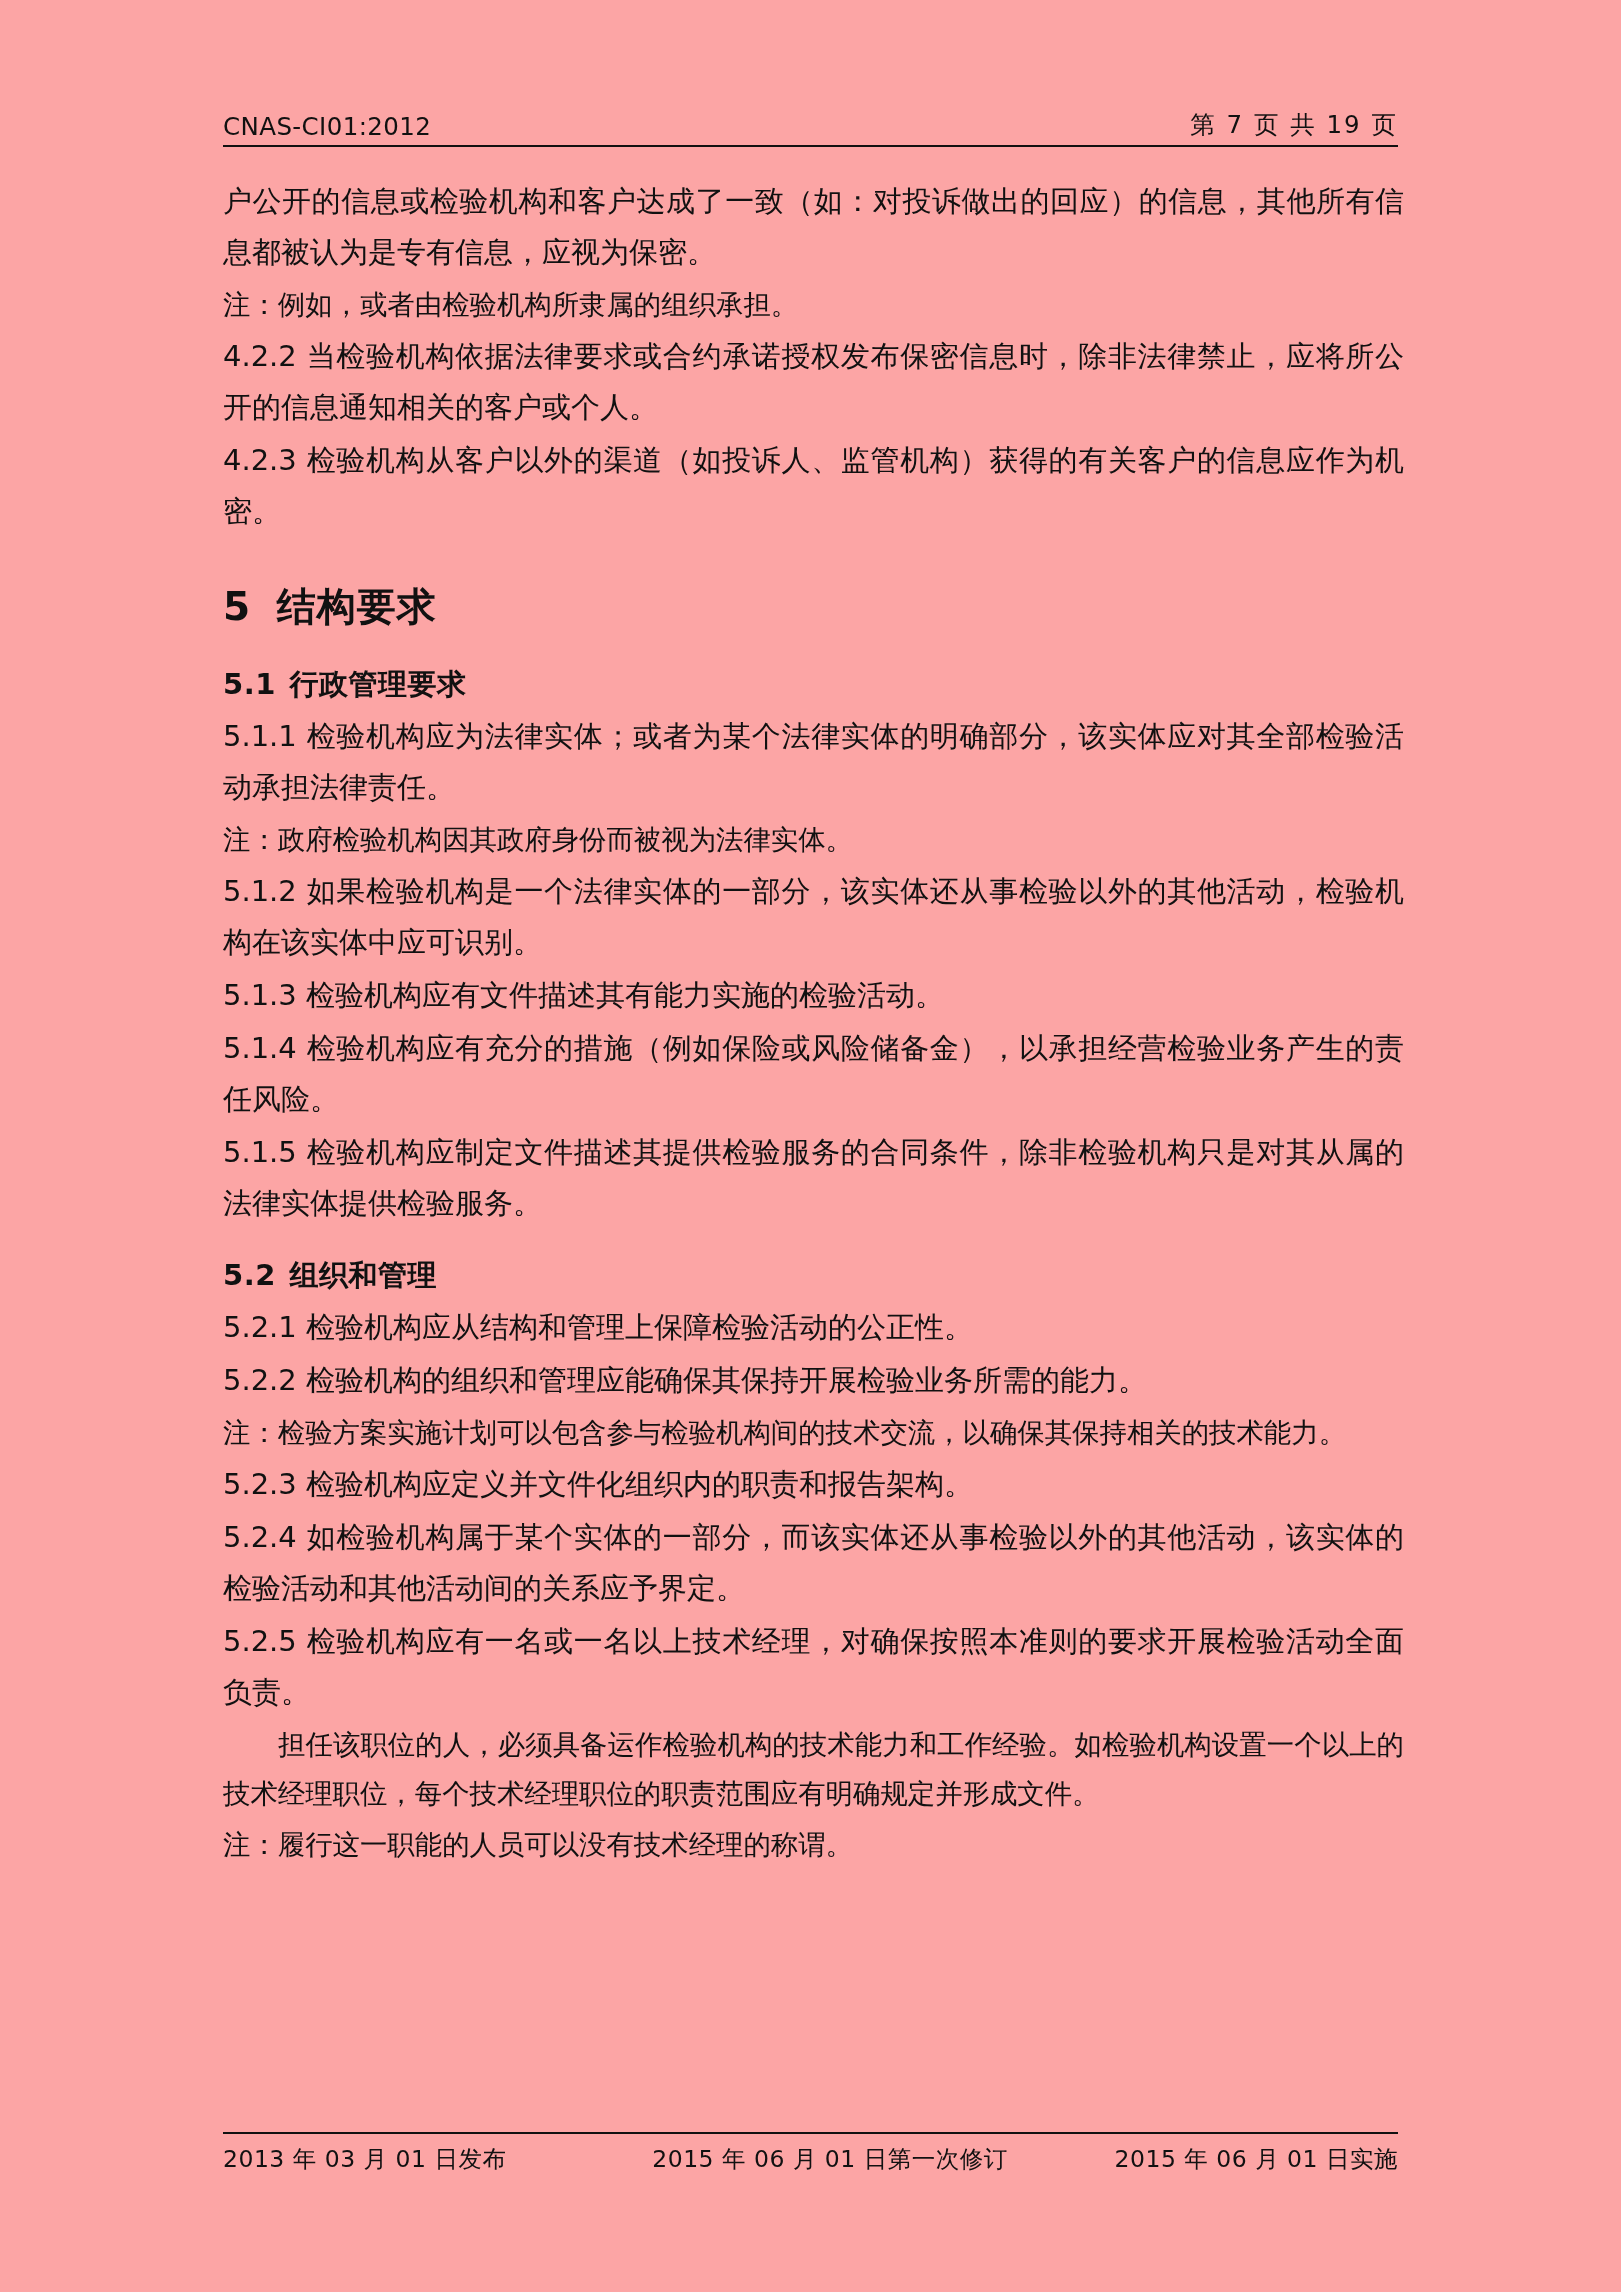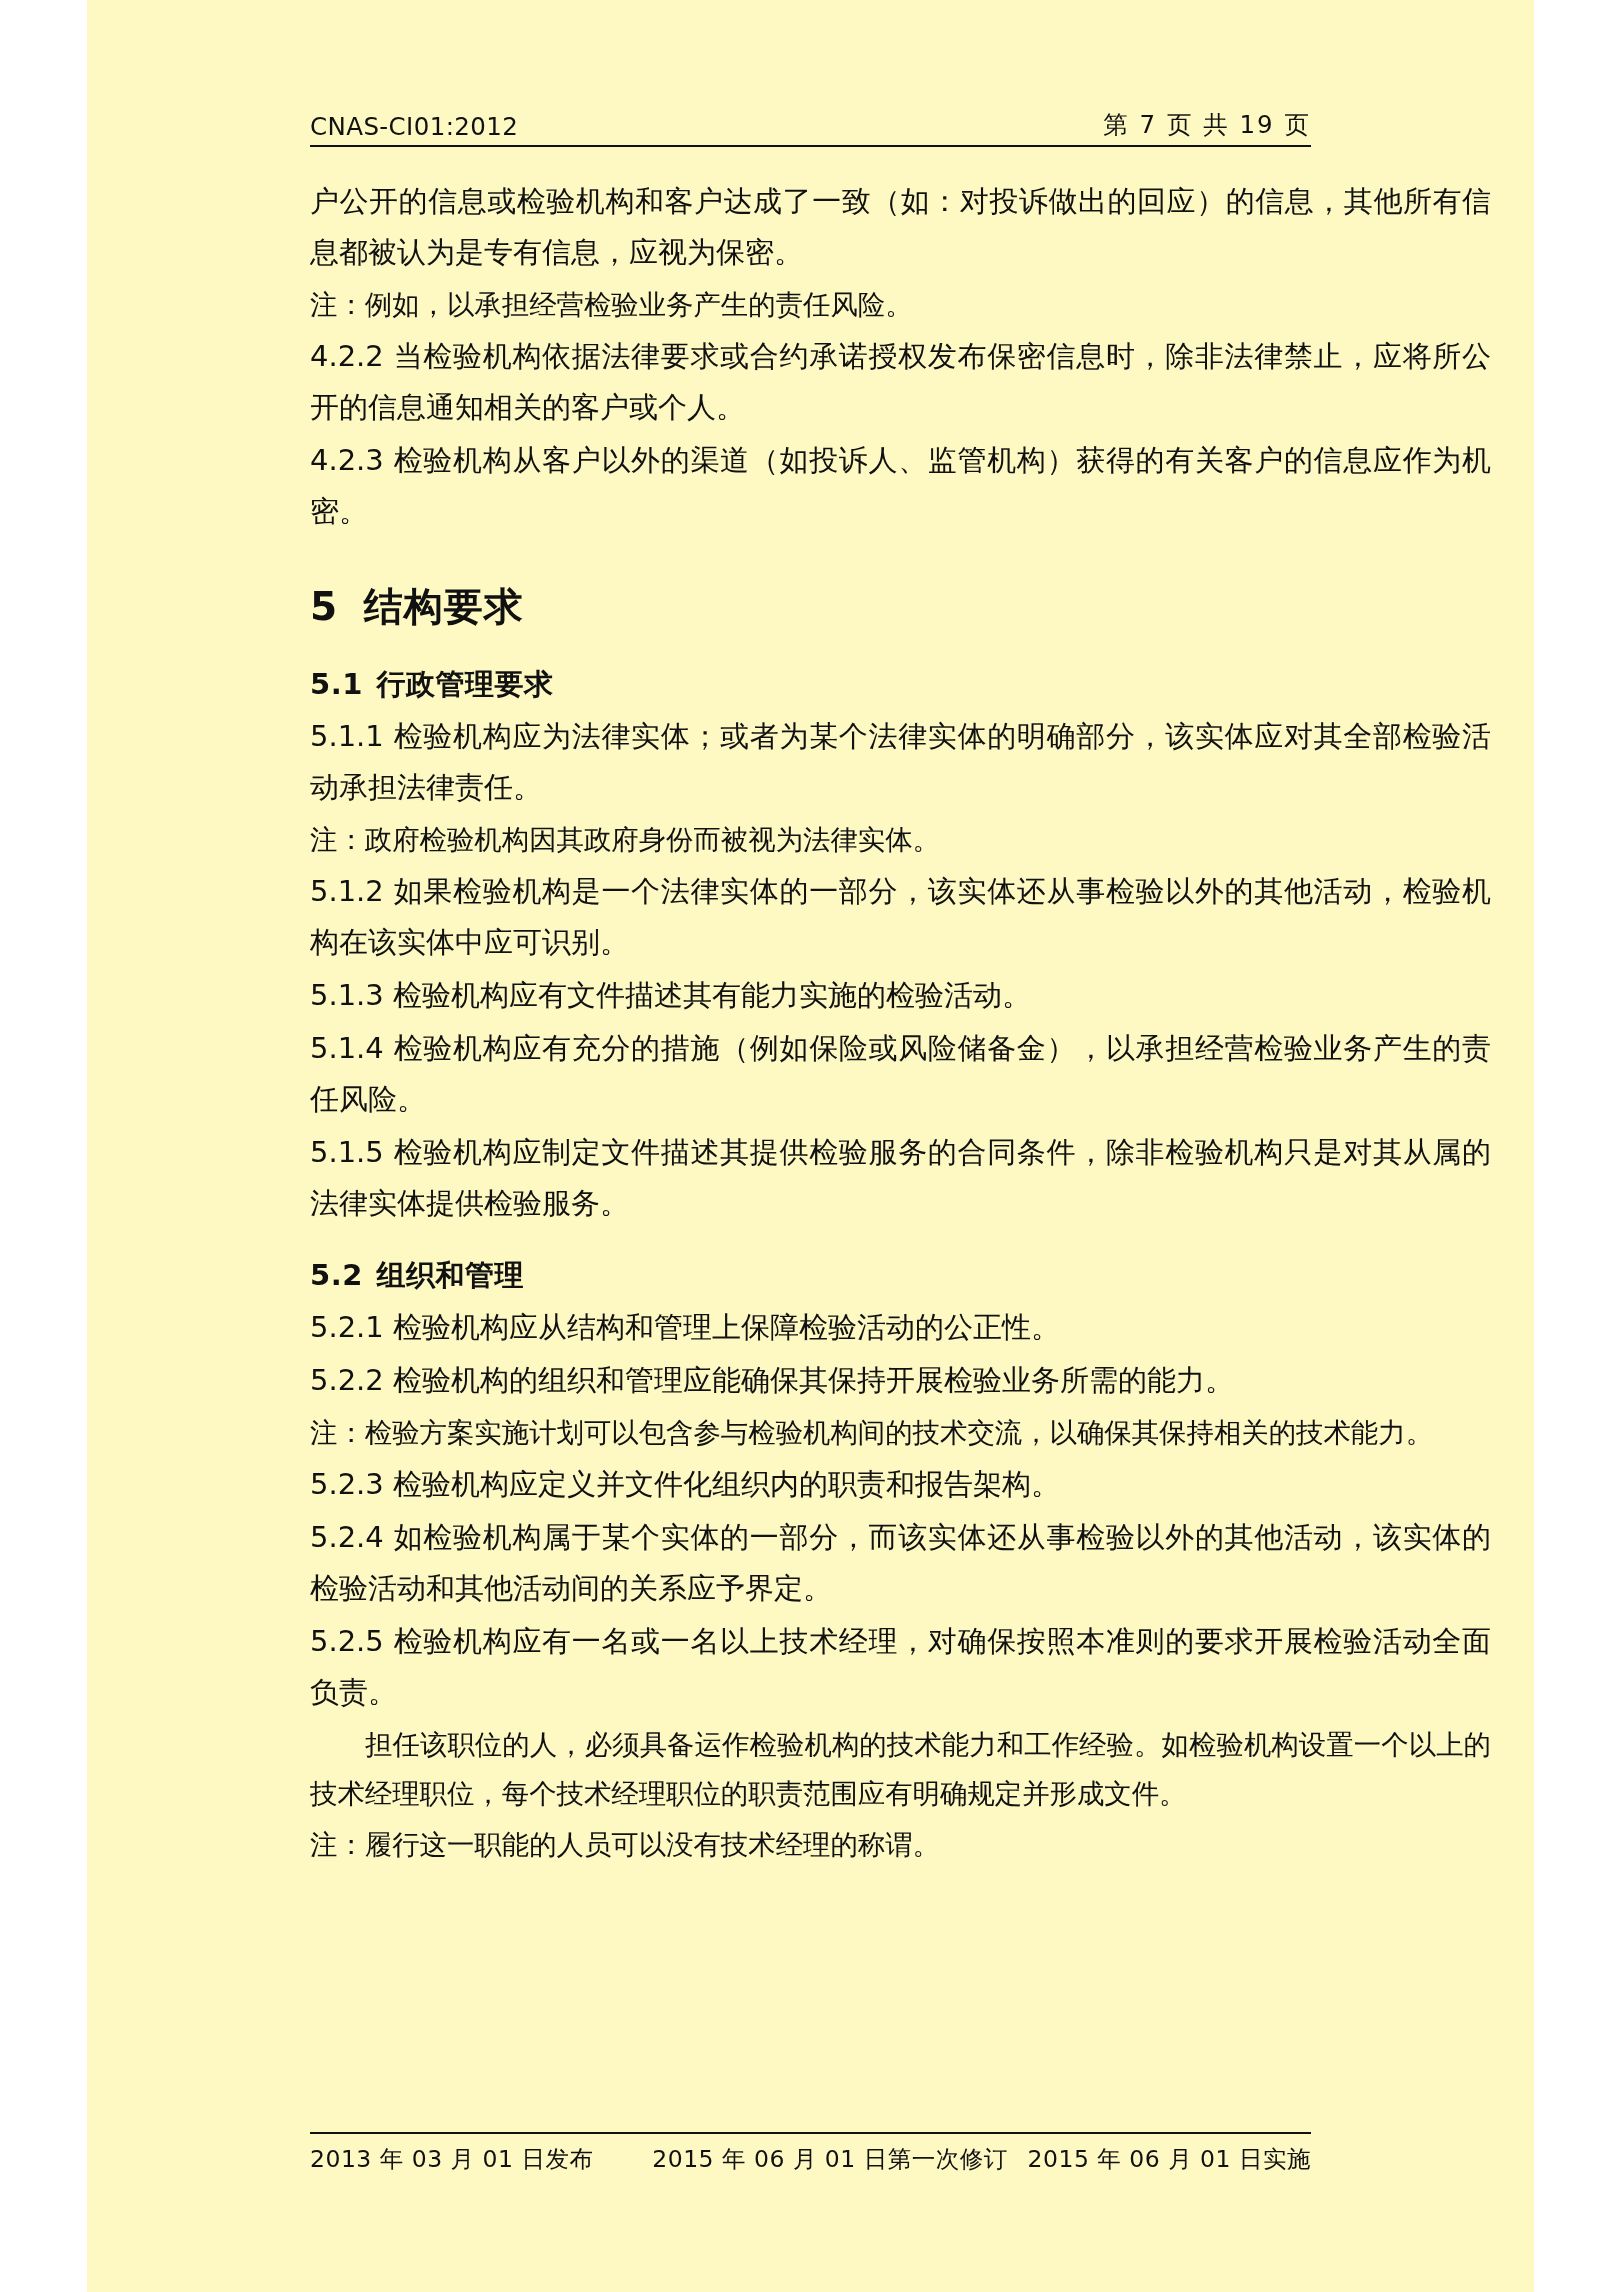--- a/index.html
+++ b/index.html
@@ -2,24 +2,24 @@
 <html><head>
 <meta charset="utf-8">
 <style>
   html, body {
     margin: 0;
     padding: 0;
     background: #ffffff;
   }
   .page {
     position: relative;
-    width: 1447px;
+    width: 1621px;
     height: 2293px;
     margin: 0 auto;
-    background: #fef9c3;
+    background: #fca5a5;
     font-family: "DejaVu Sans", "Liberation Sans", sans-serif;
     color: #111111;
     box-sizing: border-box;
     overflow: hidden;
   }
   
   .header {
     position: absolute;
     left: 223px;
     right: 223px;
@@ -112,21 +112,21 @@
 
   <div class="header">
     <span>CNAS-CI01:2012</span>
     <span class="header-right">第 7 页 共 19 页</span>
   </div>
   <div class="header-rule"></div>
 
   <div class="body">
 
     <p class="para">户公开的信息或检验机构和客户达成了一致（如：对投诉做出的回应）的信息，其他所有信息都被认为是专有信息，应视为保密。</p>
-    <p class="note">注：例如，以承担经营检验业务产生的责任风险。</p>
+    <p class="note">注：例如，或者由检验机构所隶属的组织承担。</p>
     <p class="para">4.2.2 当检验机构依据法律要求或合约承诺授权发布保密信息时，除非法律禁止，应将所公开的信息通知相关的客户或个人。</p>
     <p class="para">4.2.3 检验机构从客户以外的渠道（如投诉人、监管机构）获得的有关客户的信息应作为机密。</p>
 
     <p class="h1">
       <span class="num">5</span><span>结构要求</span>
     </p>
 
     <p class="h2">
       <span class="num">5.1</span><span>行政管理要求</span>
     </p>

